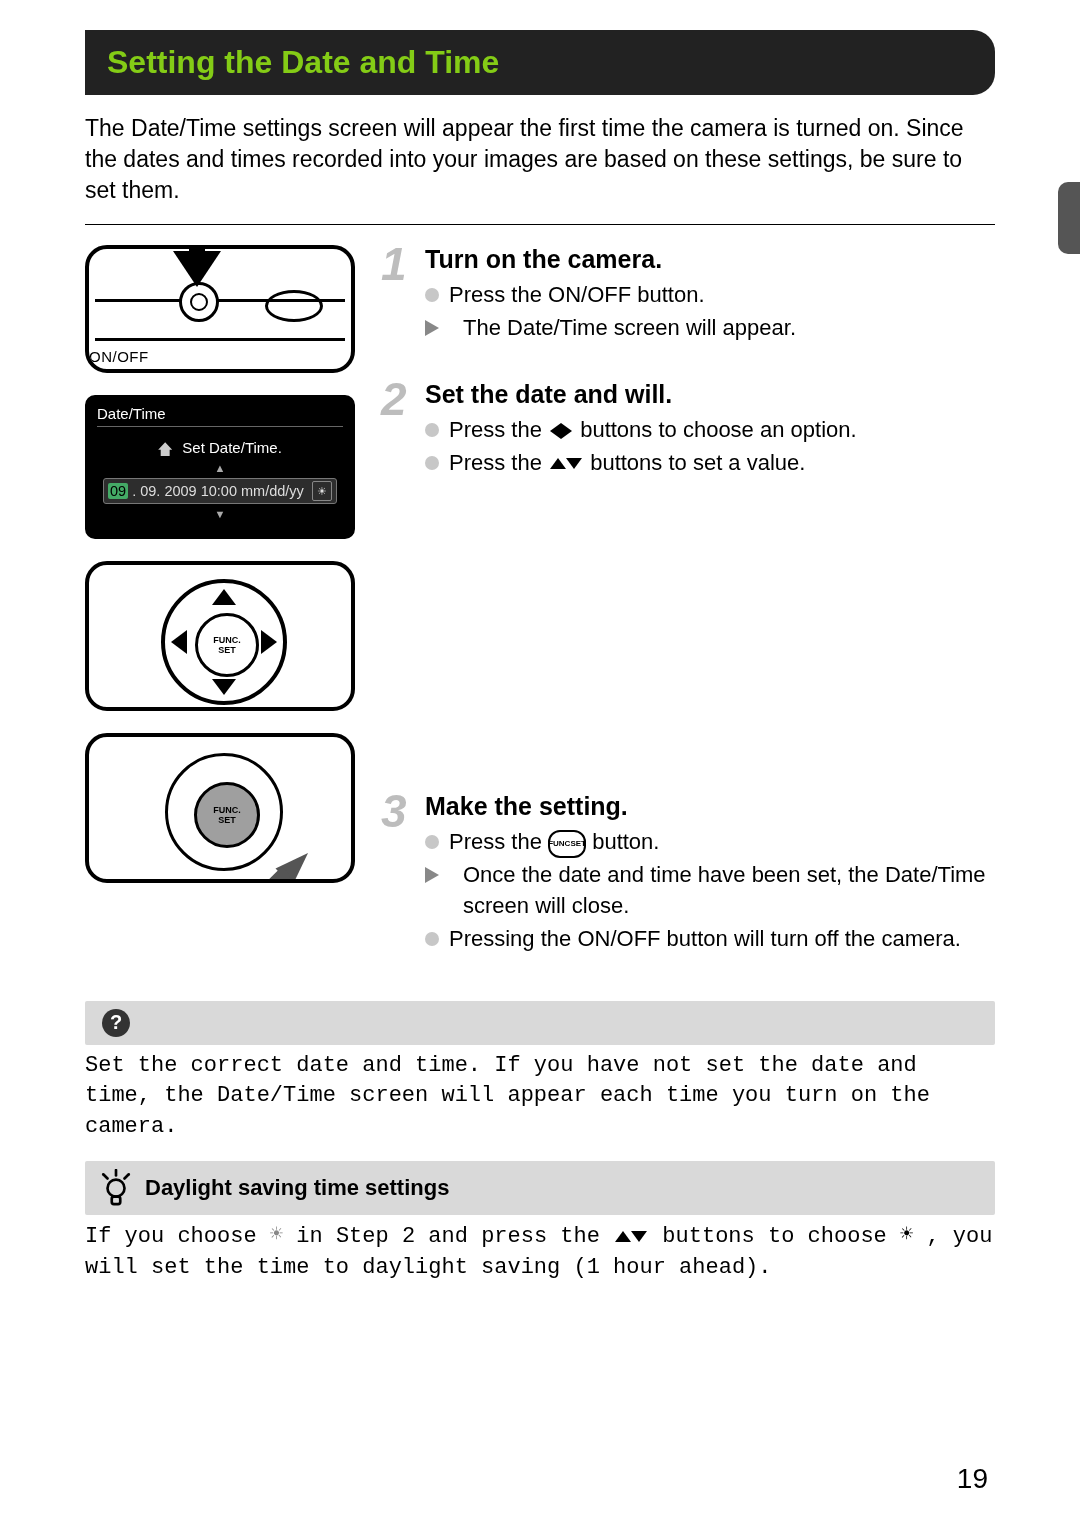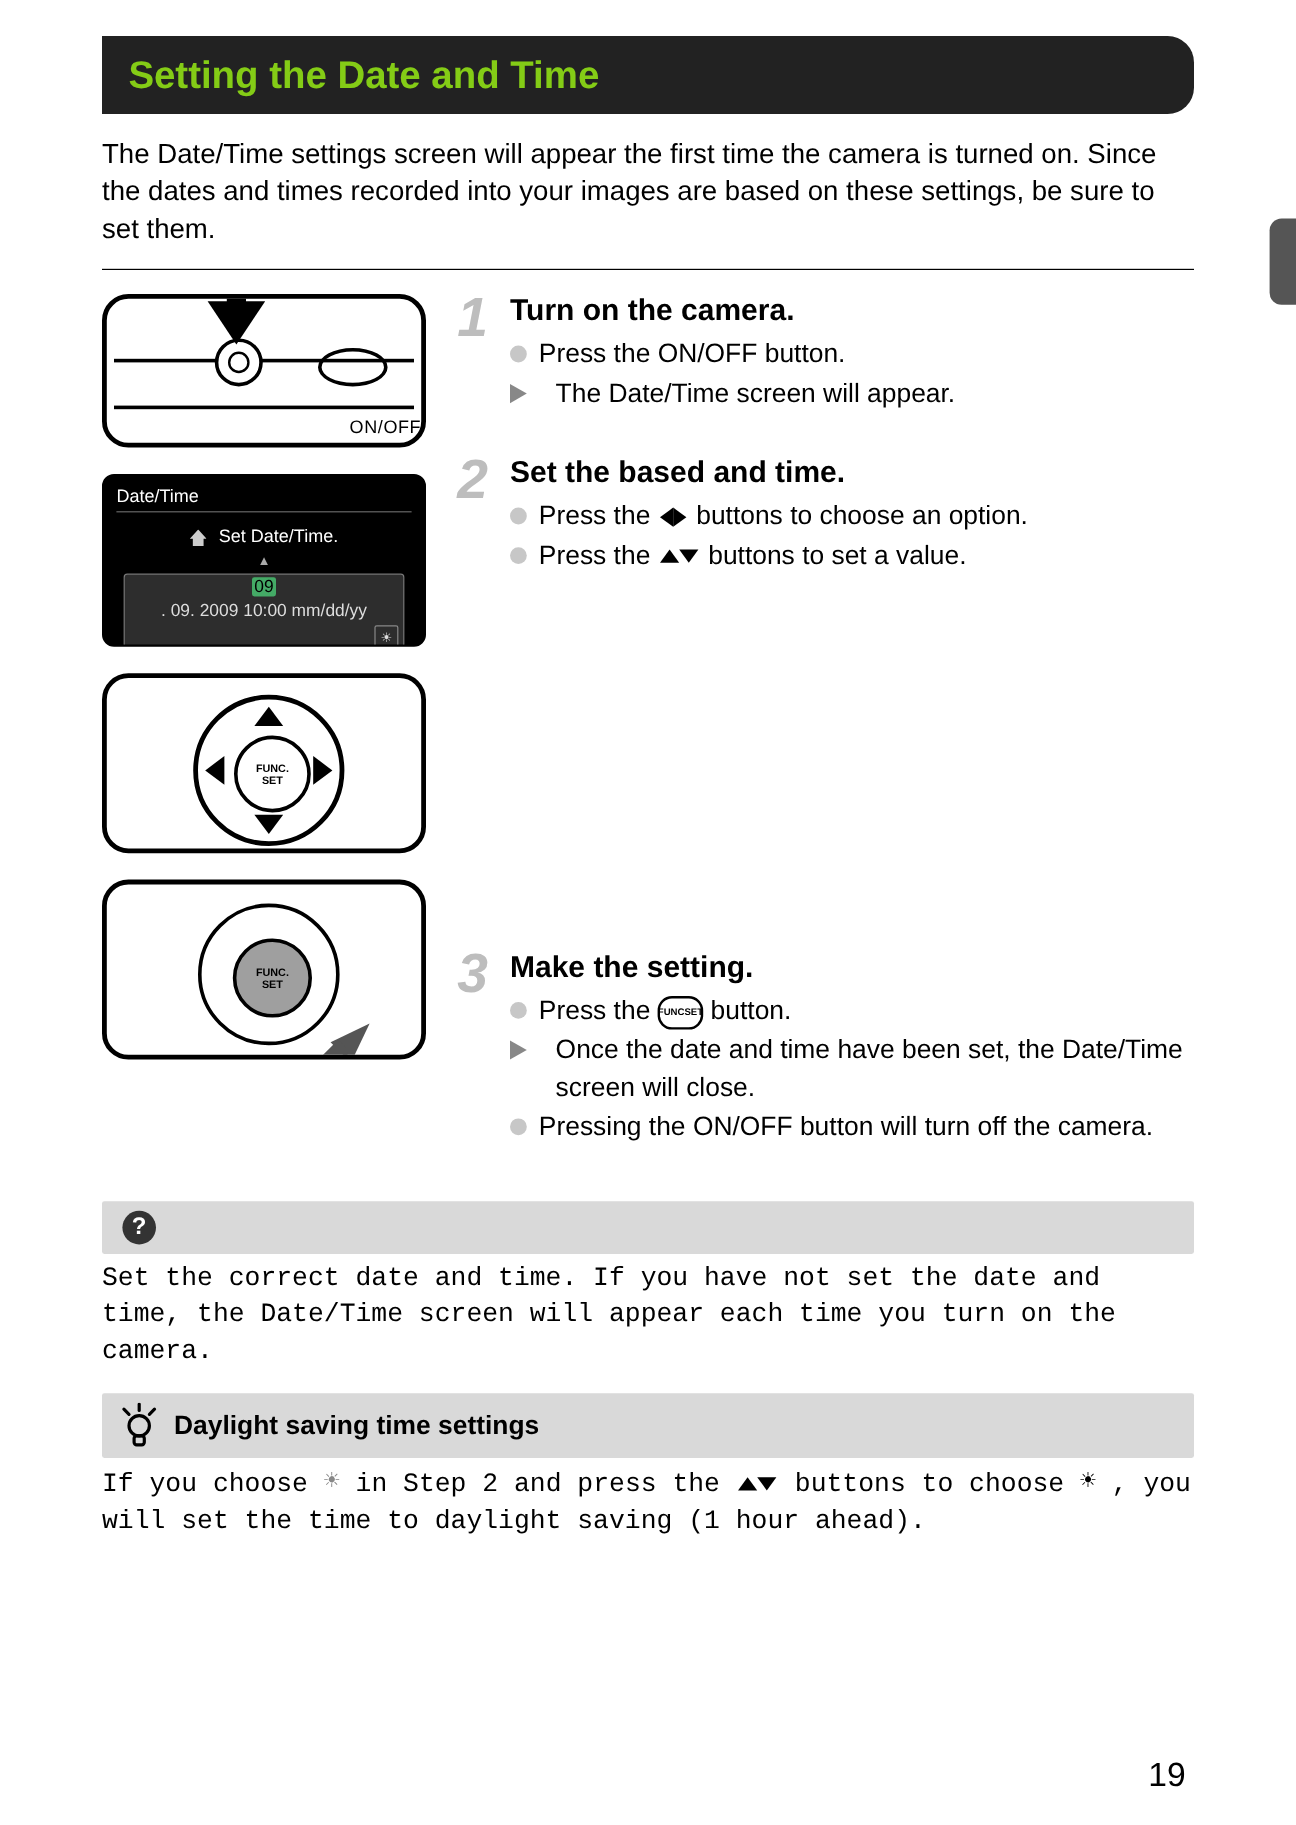--- a/index.html
+++ b/index.html
@@ -87,34 +87,34 @@
     position: absolute; top: 2px; left: 84px; width: 0; height: 0;
     border-left: 24px solid transparent; border-right: 24px solid transparent;
     border-top: 36px solid #000;
   }
   .arrow-down::before{content:"";position:absolute;top:-50px;left:-8px;width:16px;height:18px;background:#000;}
   .lens-ring {
     position: absolute; top: 41px; right: 28px; width: 52px; height: 26px;
     border: 3px solid #000; border-radius: 50%;
   }
   .onoff-label {
-    position:absolute; bottom:4px; left:0; right:0; text-align:right;
+    position:absolute; bottom:4px; left:0; right:0; text-align:left;
     font-size:15px; letter-spacing:0.5px;
   }
 
   
   .dt-inner { color:#fff; padding:8px 10px; font-size:15px; height:100%; box-sizing:border-box;}
   .dt-top { border-bottom:1px solid #666; padding-bottom:4px; }
   .dt-settime { text-align:center; margin:12px 0 6px;}
   .dt-settime .home{display:inline-block;width:14px;height:14px;background:#ccc;clip-path:polygon(50% 0,100% 55%,82% 55%,82% 100%,18% 100%,18% 55%,0 55%);vertical-align:middle;margin-right:6px;}
   .dt-arrow{font-size:11px;color:#aaa;}
   .dt-valuebar{
     background:#2d2d2d;border:1px solid #777;border-radius:3px;
     padding:2px 4px; margin:4px 6px; font-size:14.5px;color:#ddd;
-    display:flex;align-items:center;gap:4px;flex-direction:column;
+    display:flex;align-items:center;gap:4px;
   }
   .dt-valuebar .hl{background:#4a6;color:#000;padding:0 2px;border-radius:2px;}
   .dt-sun{width:18px;height:18px;border:1px solid #888;margin-left:auto;border-radius:2px;display:flex;align-items:center;justify-content:center;font-size:11px;color:#ddd;}
   .dt-foot{display:flex;justify-content:space-between;margin-top:36px;padding:0 4px;font-size:14px;}
   .pill{background:#ddd;color:#000;border-radius:4px;padding:0 6px;font-weight:bold;}
 
   
   .dpad-outer{position:absolute;top:14px;left:72px;width:118px;height:118px;border:4px solid #000;border-radius:50%;background:#fff;}
   .dpad-inner{position:absolute;top:50%;left:50%;width:58px;height:58px;margin:-29px 0 0 -29px;border:3px solid #000;border-radius:50%;display:flex;align-items:center;justify-content:center;flex-direction:column;font-size:9px;font-weight:bold;}
   .tri{position:absolute;width:0;height:0;}
@@ -251,21 +251,21 @@
           <div class="bullet-line">
               <span class="bul-play"></span>
               <span class="bul-text">The Date/Time screen will appear.</span>
             </div>
         </div>
       </div>
 
       <div class="step" style="margin-top:34px;">
         <div class="step-num">2</div>
         <div class="step-body">
-          <div class="step-title">Set the based and time.</div>
+          <div class="step-title">Set the date and will.</div>
           <div class="bullet-line">
               <span class="bul-dot"></span>
             <span class="bul-text">
               <span>Press the </span>
               <span class="inline-icon">
                   <span class="tri-l"></span>
                   <span class="tri-r"></span>
                 </span>
               <span> buttons to choose an option.</span>
             </span>

